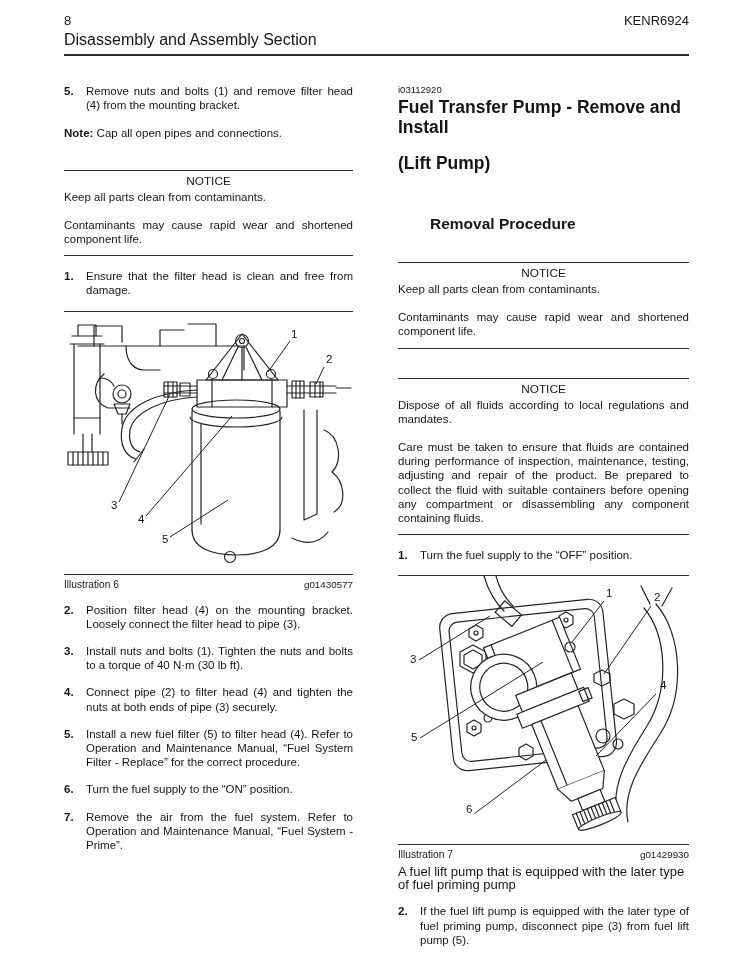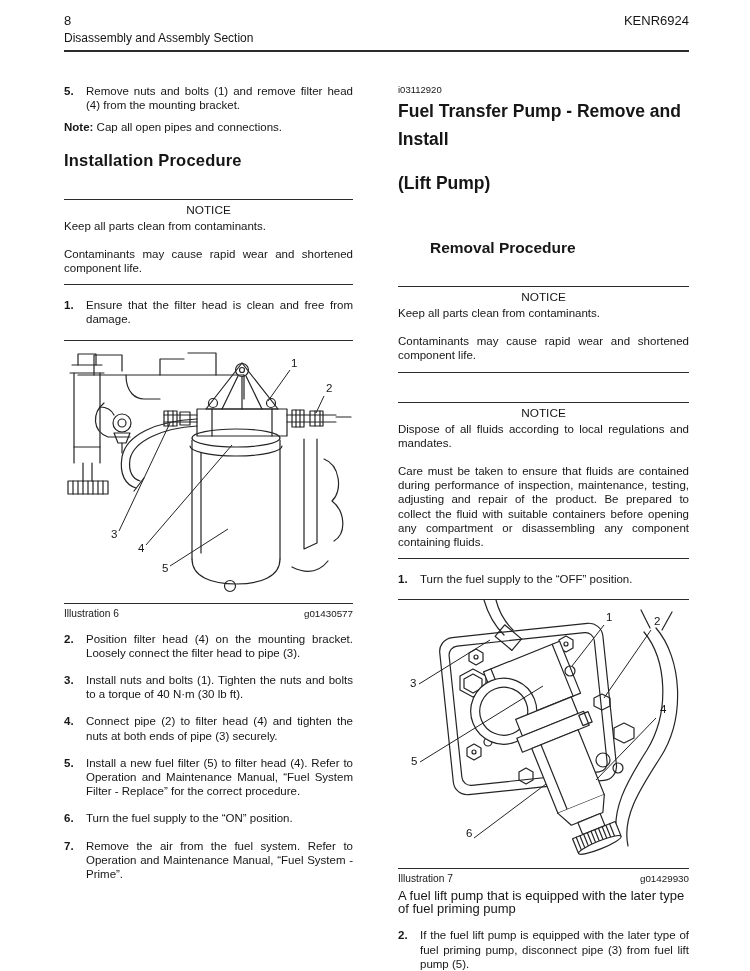--- a/index.html
+++ b/index.html
@@ -11,36 +11,36 @@
     font-family: "Liberation Sans", "DejaVu Sans", sans-serif;
     color: #161616;
     overflow: hidden;
   }
   
   .header {
     position: absolute; left: 64px; right: 61px; top: 13px;
     border-bottom: 2px solid #2b2b2b; padding-bottom: 5px;
   }
   .header-top { display: flex; justify-content: space-between; font-size: 13px; }
-  .header-section { font-size: 12px; margin-top: 3px; }
+  .header-section { font-size: 16px; margin-top: 3px; }
   
   .columns { position: absolute; top: 84px; left: 64px; display: flex; gap: 45px; }
   .col-left  { width: 289px; }
   .col-right { width: 291px; }
   .body-text { font-size: 11.5px; line-height: 14.2px; text-align: justify; }
   .bold { font-weight: bold; }
   
   .step { display: flex; margin-top: 13px; }
   .step-num { font-weight: bold; flex: none; width: 22px; font-size: 11.5px; line-height: 14.2px; }
   .step-body { flex: 1; }
   .step-cont { margin-top: 14px; margin-left: 22px; }
-  .note-para { margin-top: 8px; }
+  .note-para { margin-top: 14px; }
   
   .h-section { font-size: 16.5px; font-weight: bold; margin-top: 16px; letter-spacing: .2px; }
-  .h-article { font-size: 17.5px; line-height: 28px; font-weight: bold; margin-top: 2px; }
+  .h-article { font-size: 17.5px; line-height: 20px; font-weight: bold; margin-top: 2px; }
   .h-sub { font-size: 15.5px; font-weight: bold; margin-top: 42px; margin-left: 32px; }
   .article-code { text-align: left; font-size: 9.5px; margin-bottom: 2px; }
   
   .notice {
     border-top: 1.8px solid #2b2b2b; border-bottom: 1.8px solid #2b2b2b;
     margin-top: 29px; padding: 3px 0 9px;
   }
   .notice-title { text-align: center; font-size: 11.8px; margin-bottom: 2px; }
   .notice .np { margin-top: 0; }
   .notice .np + .np { margin-top: 14px; }
@@ -80,21 +80,20 @@
 
     <div class="col-left">
 
       <div class="step body-text" style="margin-top:0;">
         <span class="step-num">5.</span>
         <span class="step-body">Remove nuts and bolts (1) and remove filter head (4) from the mounting bracket.</span>
       </div>
 
       <p class="body-text note-para"><span class="bold">Note:</span>&nbsp;<span>Cap all open pipes and connections.</span></p>
 
-      <h2 class="h-section">Installation Procedure</h2>
 
       <div class="notice">
         <div class="notice-title">NOTICE</div>
         <p class="body-text np">Keep all parts clean from contaminants.</p>
         <p class="body-text np">Contaminants may cause rapid wear and shortened component life.</p>
       </div>
 
       <div class="step body-text">
         <span class="step-num">1.</span>
         <span class="step-body">Ensure that the filter head is clean and free from damage.</span>

